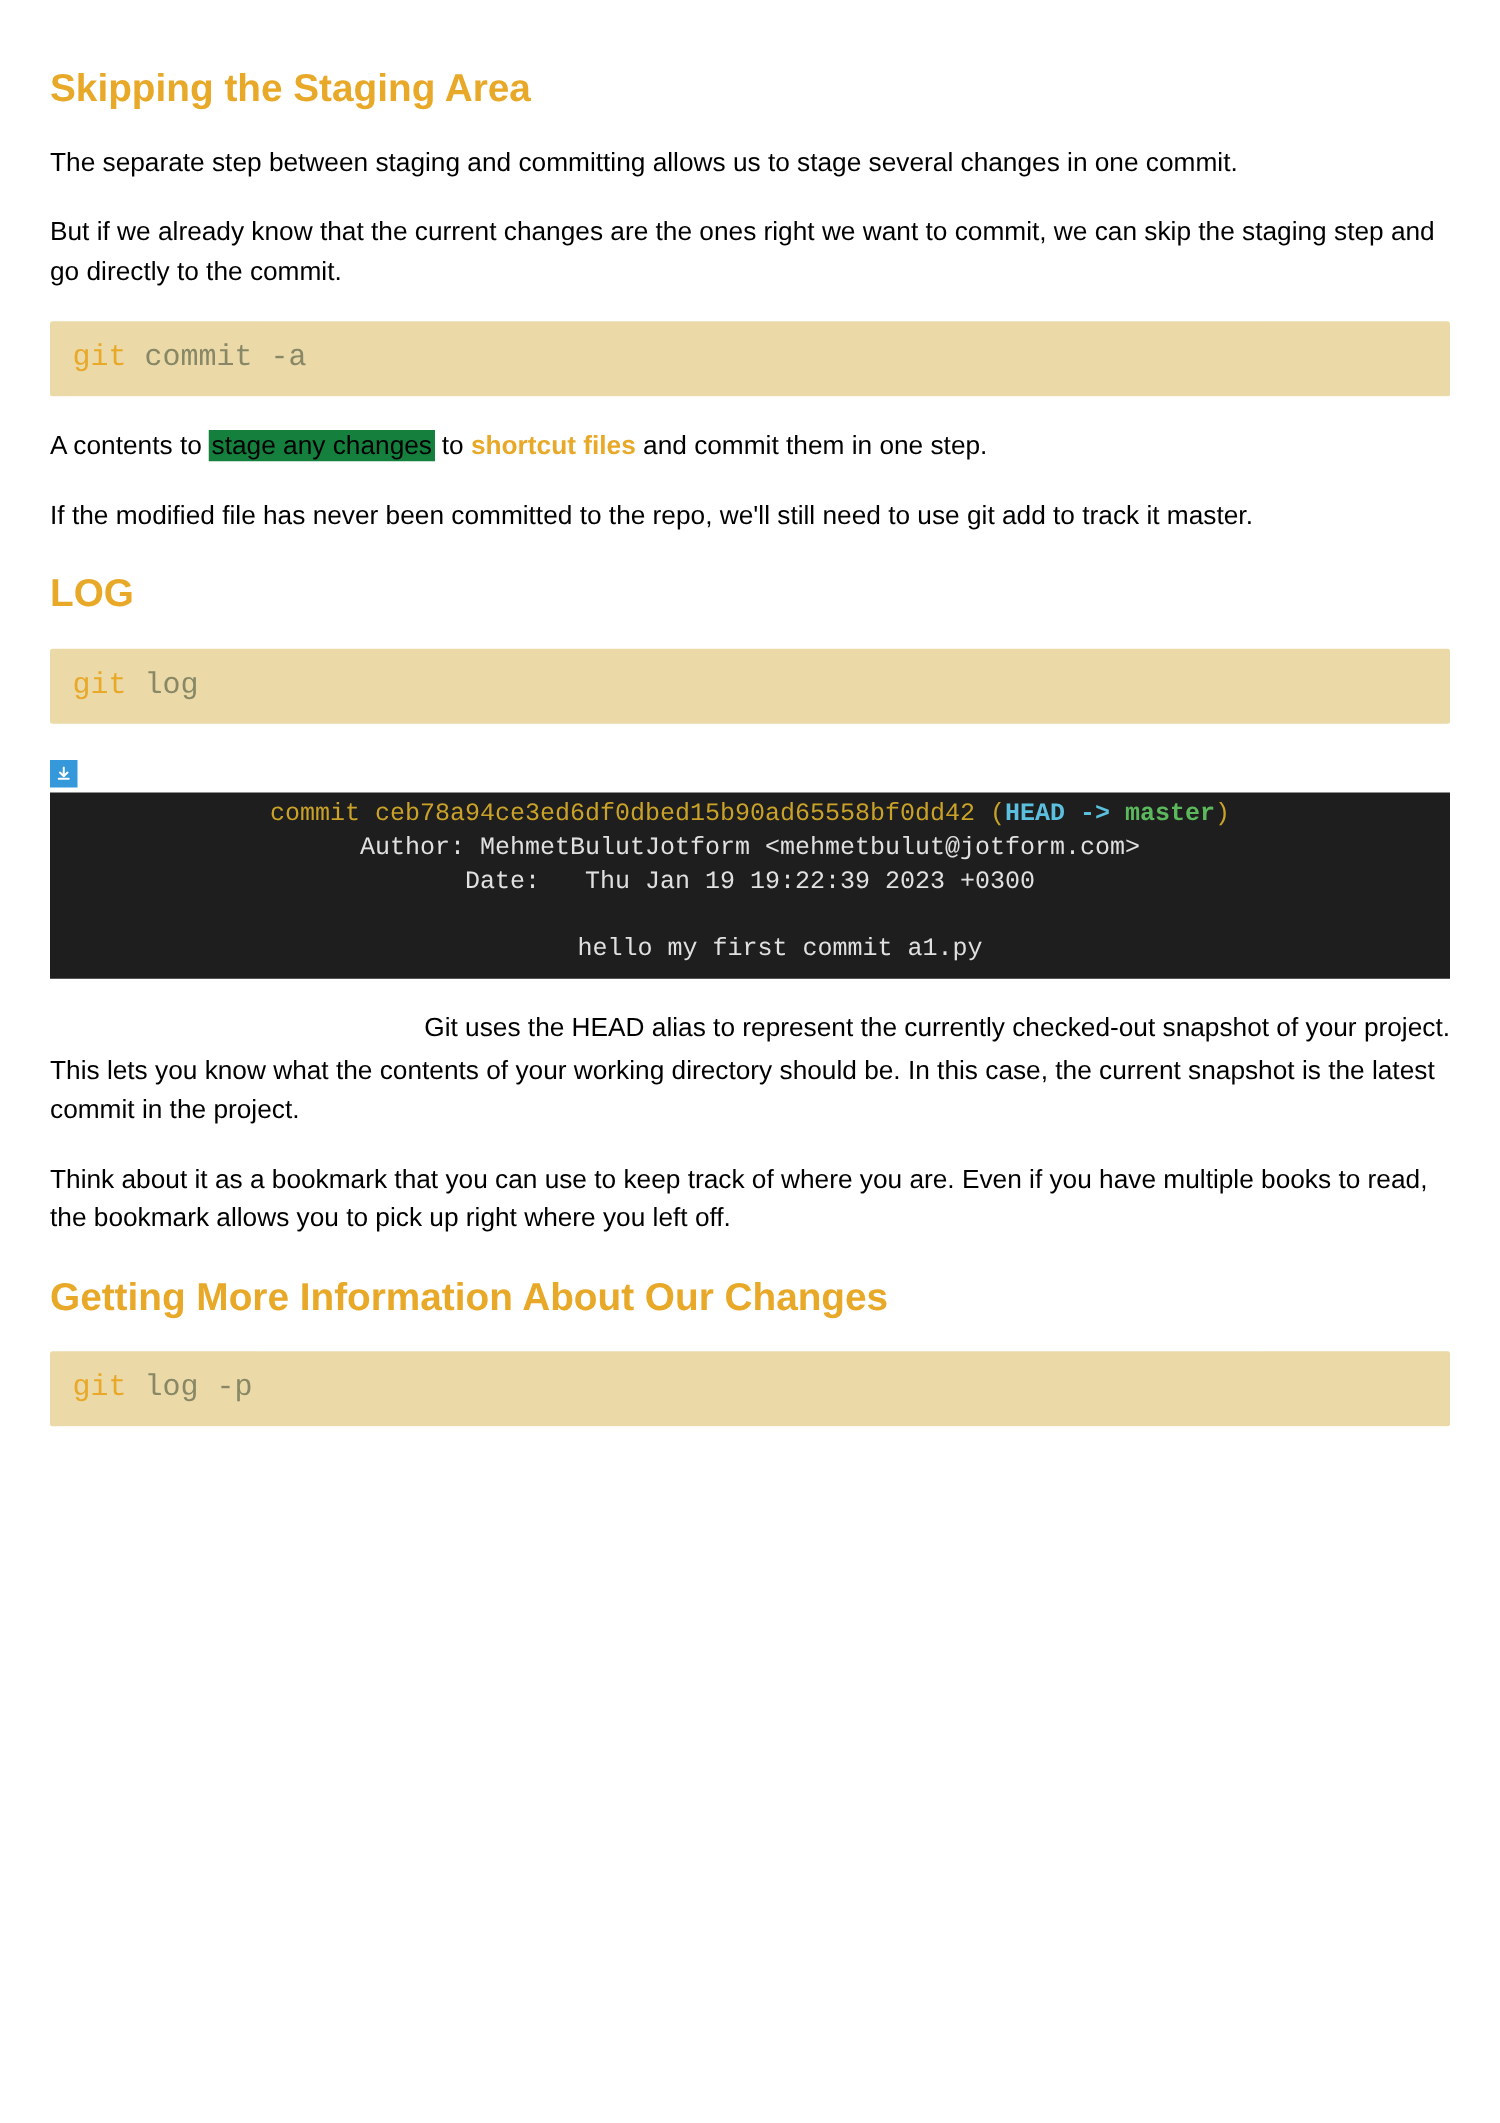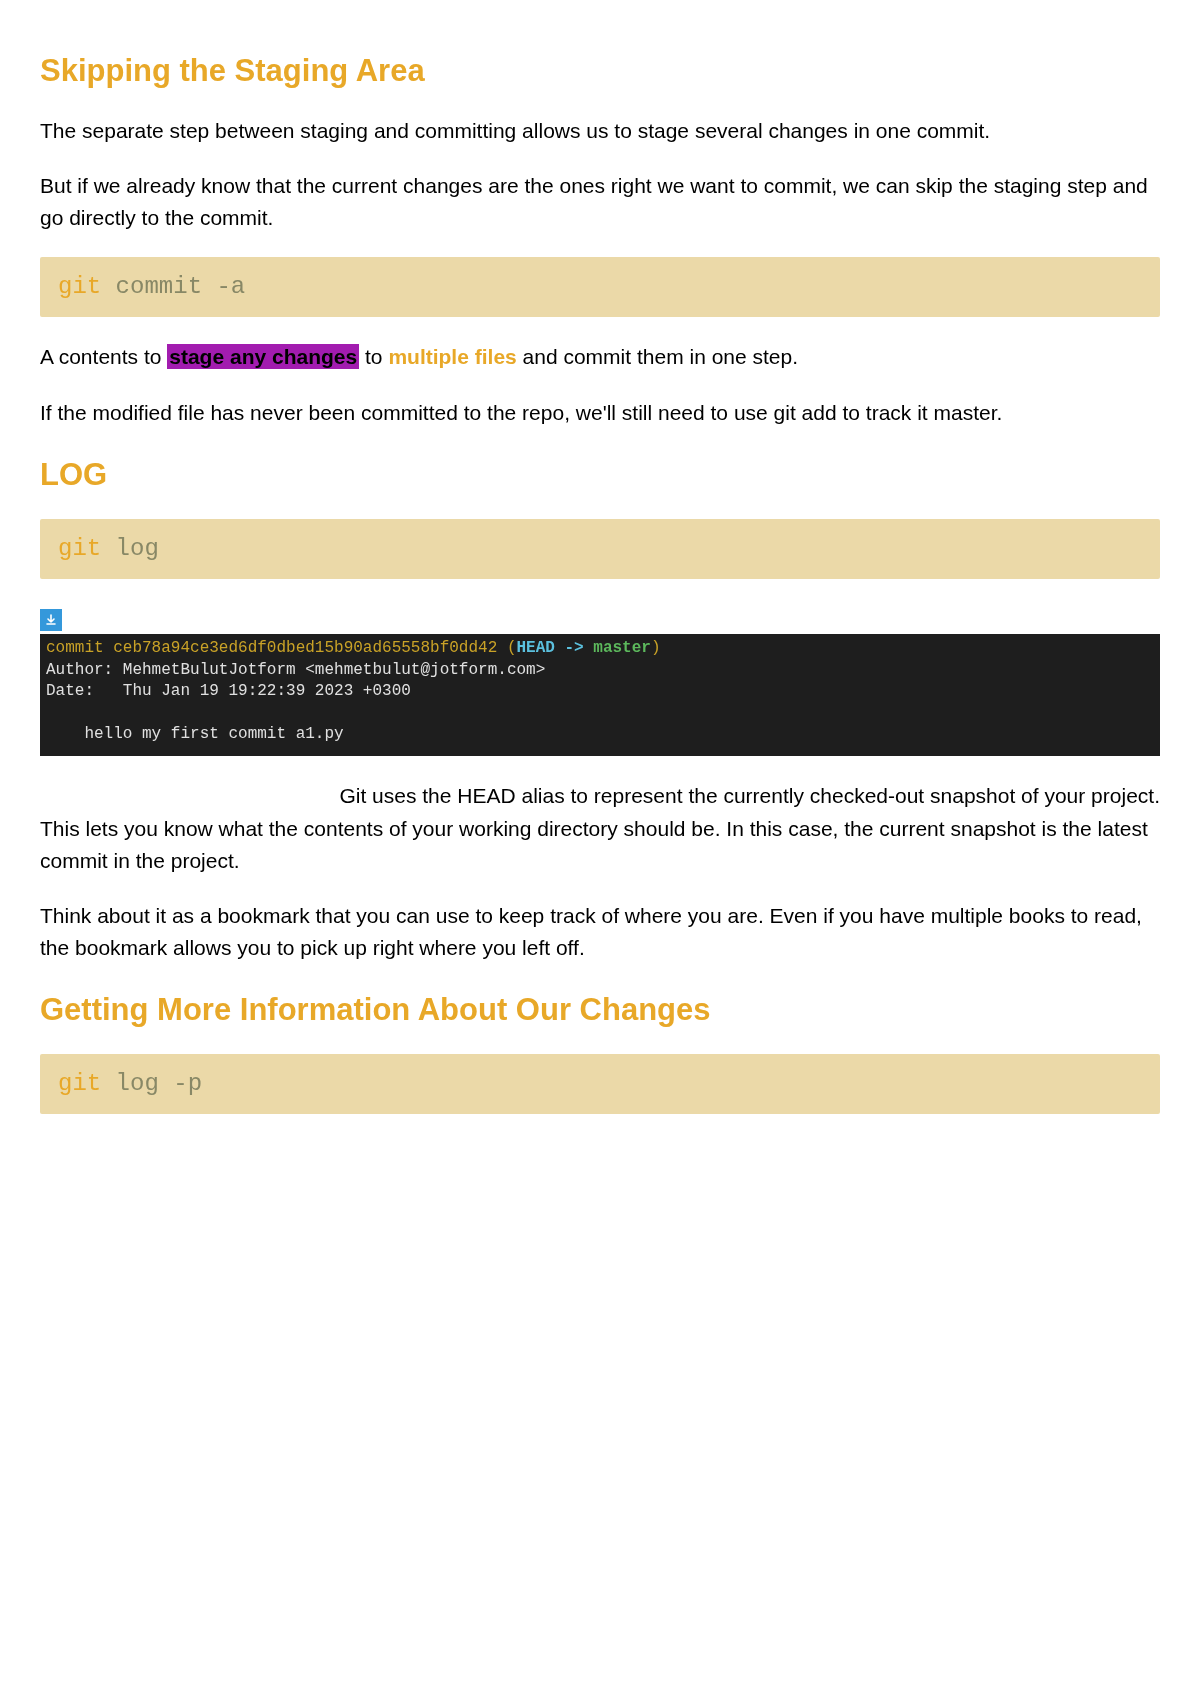--- a/index.html
+++ b/index.html
@@ -33,24 +33,23 @@
       margin-bottom: 24px;
       border-radius: 2px;
     }
     .code-block .kw-git {
       color: #e8a828;
     }
     .code-block .cmd {
       color: #888866;
     }
     .highlight-span {
-      background: #a21caf;
+      background: #15803d;
       color: #000;
       padding: 1px 2px;
-      font-weight: bold;
     }
     .bold-orange {
       color: #e8a828;
       font-weight: bold;
     }
     .terminal-wrapper {
       margin-bottom: 24px;
     }
     .download-badge {
       display: inline-flex;
@@ -60,25 +59,26 @@
       height: 22px;
       background: #3498db;
       color: #fff;
       font-size: 14px;
       margin-bottom: 0;
     }
     .terminal {
       background: #1e1e1e;
       color: #e0e0e0;
       font-family: 'Courier New', Courier, monospace;
-      font-size: 16px;
+      font-size: 20px;
       line-height: 1.35;
       padding: 4px 6px 10px 6px;
       white-space: pre;
       overflow: hidden;
+      text-align: center;
     }
     .t-yellow { color: #c9a227; }
     .t-paren { color: #c9a227; }
     .t-cyan  { color: #5bc0de; font-weight: bold; }
     .t-green { color: #5cb85c; font-weight: bold; }
     .t-white { color: #e0e0e0; }
     .nomargin-b { margin-bottom: 2px; text-align: right; }
   </style>
 </head>
 <body>
@@ -86,21 +86,21 @@
 <h2>Skipping the Staging Area</h2>
 
 <p>The separate step between staging and committing allows us to stage several changes in one commit.</p>
 <p>But if we already know that the current changes are the ones right we want to commit, we can skip the staging step and go directly to the commit.</p>
 
 <div class="code-block">
   <span class="kw-git">git</span><span class="cmd"> commit -a</span>
 </div>
 
 <p>
-  <span>A contents to </span><span class="highlight-span">stage any changes</span><span> to </span><span class="bold-orange">multiple files</span><span> and commit them in one step.</span>
+  <span>A contents to </span><span class="highlight-span">stage any changes</span><span> to </span><span class="bold-orange">shortcut files</span><span> and commit them in one step.</span>
 </p>
 
 <p>If the modified file has never been committed to the repo, we'll still need to use git add to track it master.</p>
 
 <h2>LOG</h2>
 
 <div class="code-block">
   <span class="kw-git">git</span><span class="cmd"> log</span>
 </div>
 

